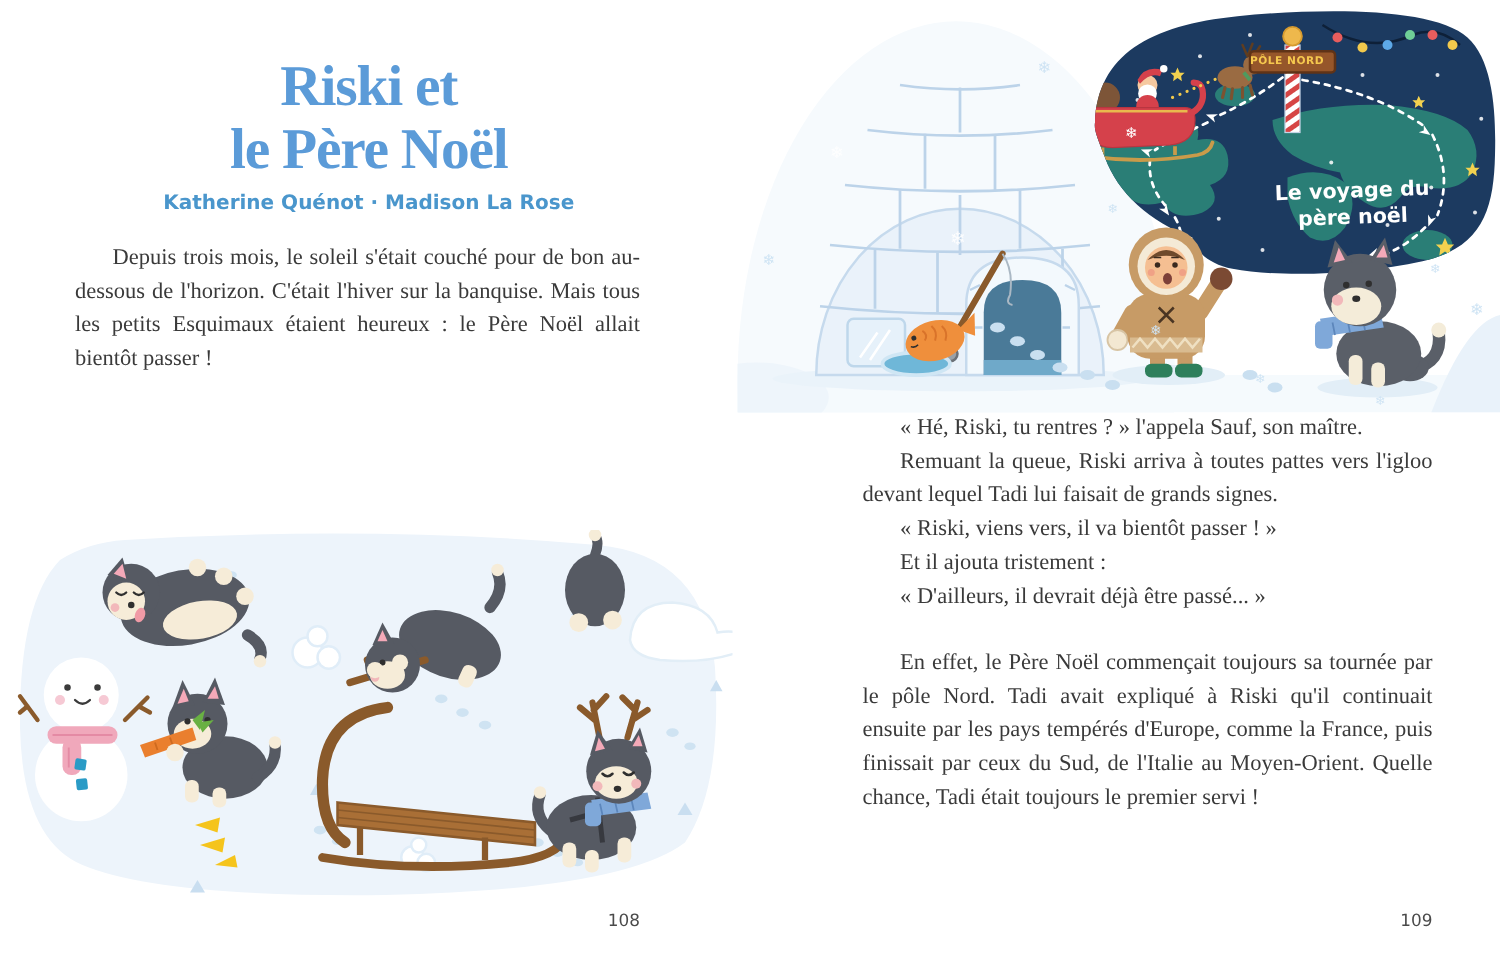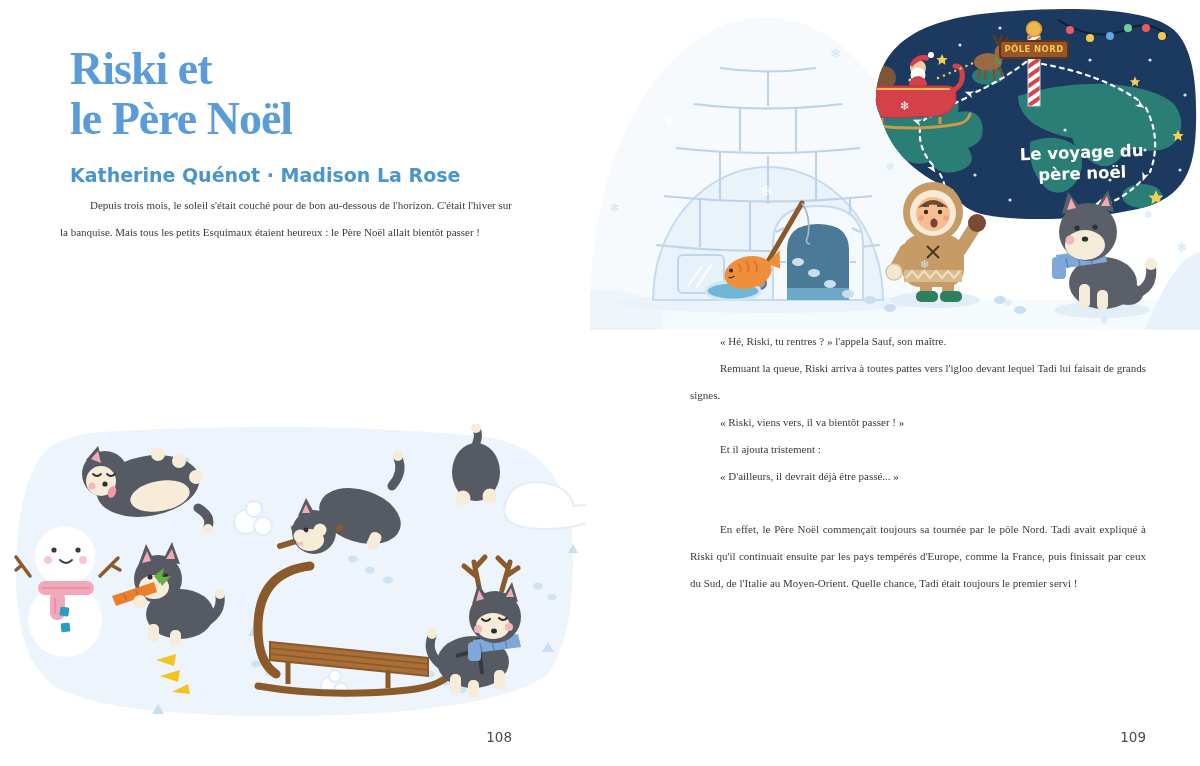--- a/index.html
+++ b/index.html
@@ -1,39 +1,39 @@
 <!DOCTYPE html>
 <html><head>
 <meta charset="utf-8">
 <style>
   html,body{margin:0;padding:0;background:#fff;}
   .book{position:relative;width:1200px;height:766px;background:#ffffff;overflow:hidden;
         font-family:"Liberation Serif", serif;color:#3a3a3a;}
   
-  .title-block{position:absolute;left:70px;top:44px;width:450px;
+  .title-block{position:absolute;left:70px;top:44px;width:450px;text-align:center;
 formatted    font-family:"DejaVu Sans", sans-serif;font-weight:bold;color:#5b9bd8;
     font-size:46px;line-height:50px;letter-spacing:-1px;}
-  .authors{position:absolute;left:70px;top:164px;width:450px;text-align:left;
-    font-family:"DejaVu Sans", sans-serif;font-weight:bold;color:#4a96cc;font-size:19px;}
-  .text-col{position:absolute;font-size:11px;line-height:27px;text-align:justify;}
+  .authors{position:absolute;left:70px;top:152px;width:450px;text-align:center;
+    font-family:"DejaVu Sans", sans-serif;font-weight:bold;color:#4a96cc;font-size:16px;}
+  .text-col{position:absolute;font-size:18px;line-height:27px;text-align:justify;}
   .text-col p{margin:0;text-indent:30px;}
   .text-col p.para{margin-top:26px;}
   .left-col{left:60px;top:192px;width:452px;}
   .right-col{left:690px;top:328px;width:456px;}
   .pagenum{position:absolute;top:729px;width:452px;text-align:right;font-size:13.5px;color:#4a4a4a;
     font-family:"DejaVu Sans", sans-serif;}
   .pagenum.left{left:60px;}
   .pagenum.right{left:690px;width:456px;}
   
   .illus-left{position:absolute;left:8px;top:424px;width:578px;height:296px;}
   .illus-right{position:absolute;left:590px;top:0;width:610px;height:330px;}
   .bubble-label{position:absolute;left:426px;top:142px;width:132px;text-align:center;
     font-family:"DejaVu Sans", sans-serif;font-weight:bold;font-size:16.5px;line-height:21px;
     color:#ffffff;transform:rotate(-2deg);}
-  .sign-label{position:absolute;left:410px;top:44px;width:68px;text-align:center;
+  .sign-label{position:absolute;left:410px;top:44px;width:68px;text-align:left;
     font-family:"DejaVu Sans", sans-serif;font-weight:bold;font-size:8.5px;letter-spacing:.4px;
     color:#f6c84e;}
   svg{display:block;}
 </style>
 </head>
 <body>
 
 <div class="book">
 
   <div>

